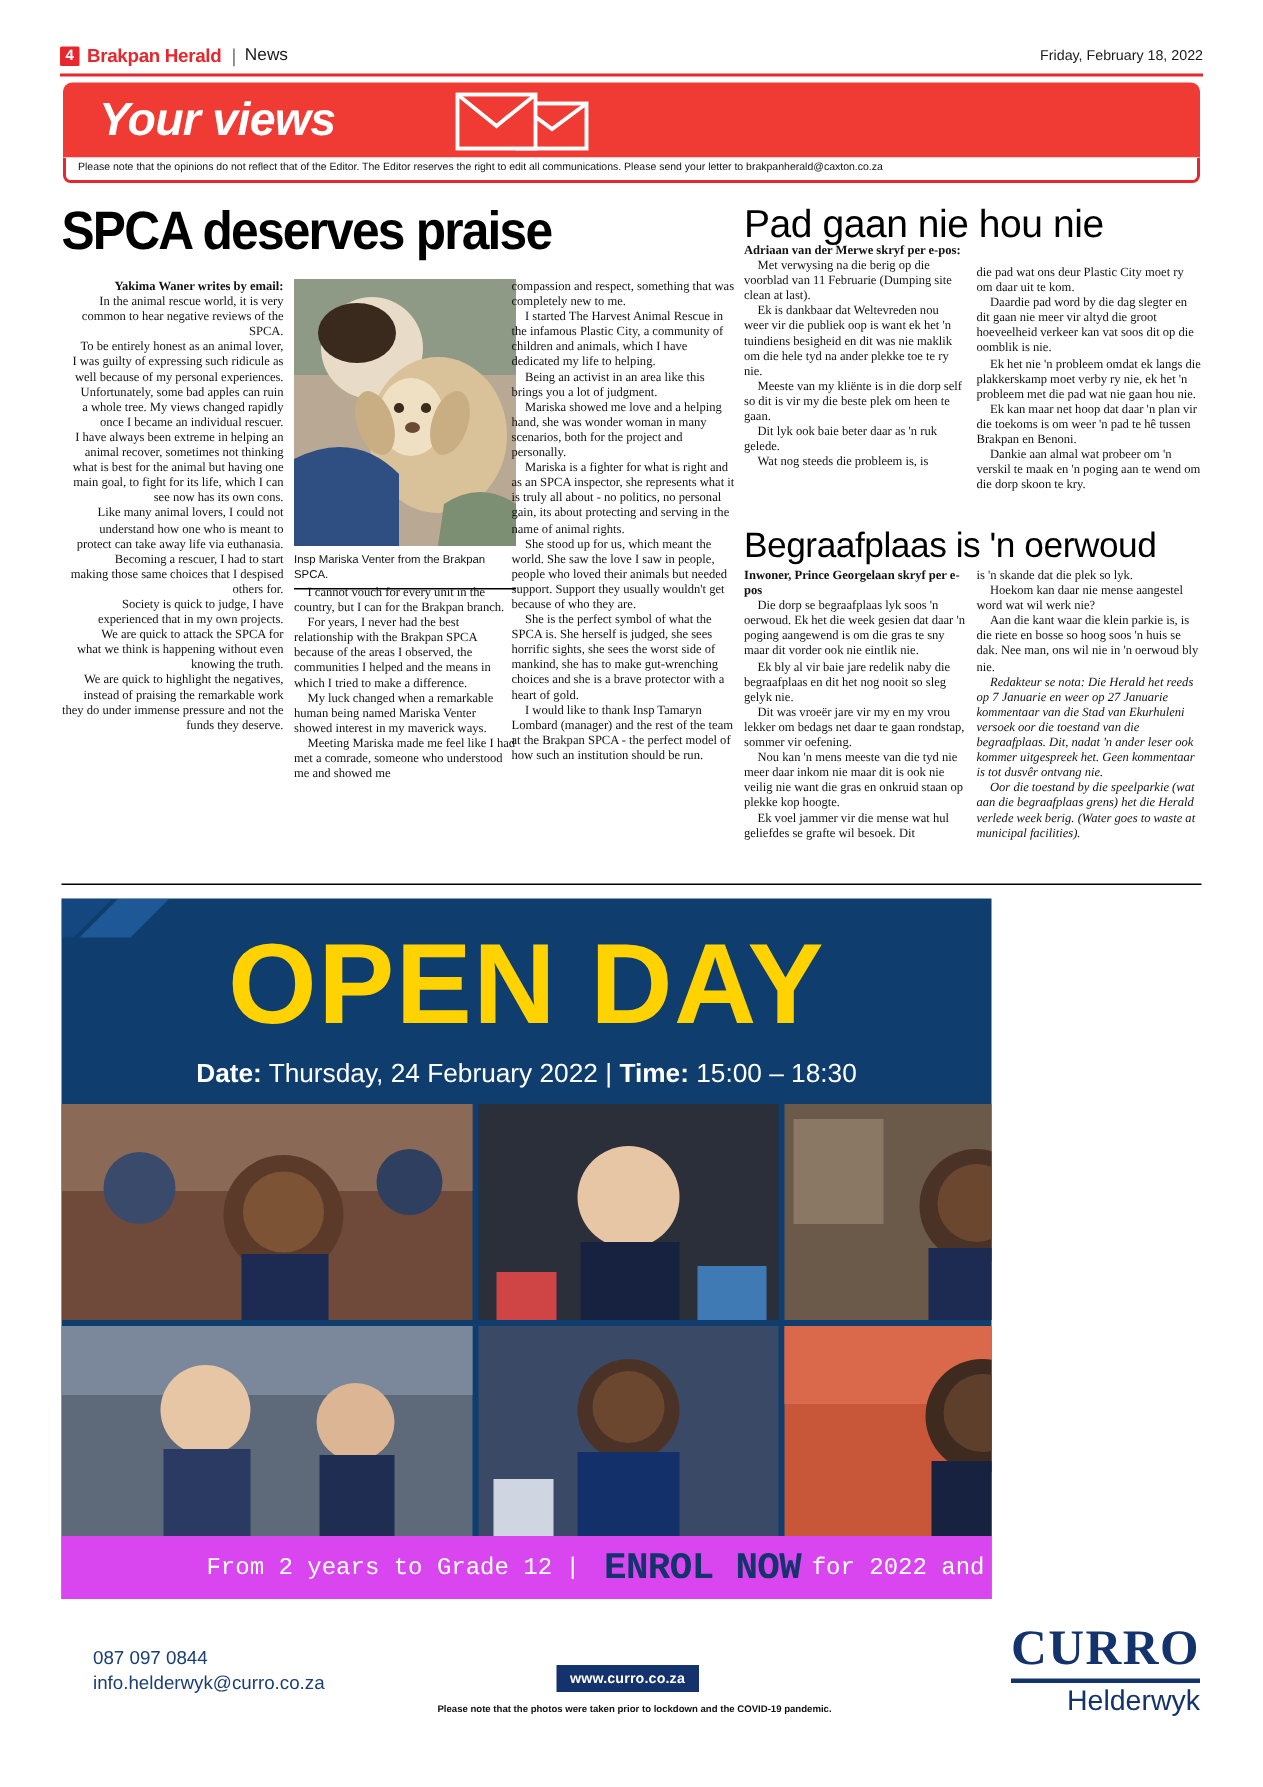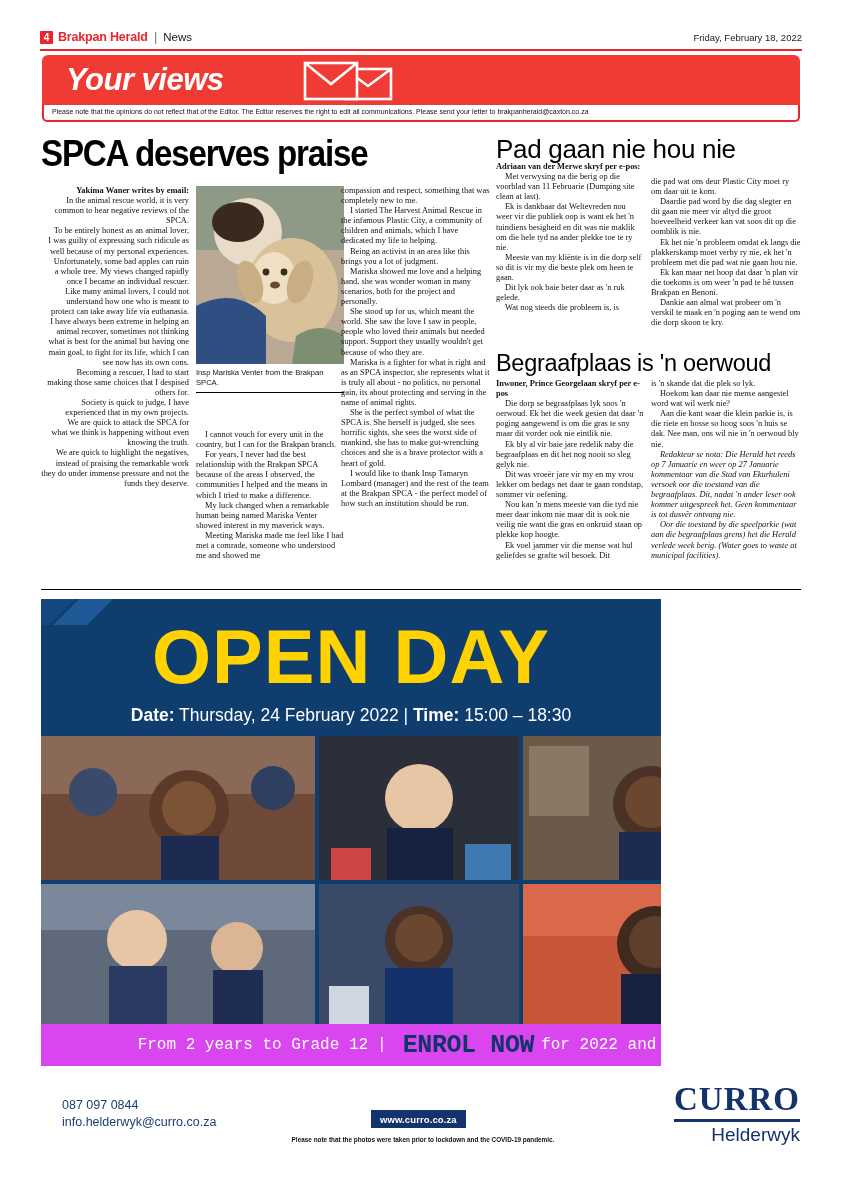--- a/index.html
+++ b/index.html
@@ -100,21 +100,21 @@
     font-size: 8.4px; line-height: 10.1px;
     color: #111; text-align: left;
   }
   .col p { margin: 0; text-indent: 9px; }
   .col p.noindent { text-indent: 0; }
   .col p.lead { text-indent: 0; }
   .col b { font-weight: bold; }
   .col .ital { font-style: italic; }
 
   #col1 { left: 41px; top: 186px; width: 148px; text-align: right; }
-  #col2 { left: 196px; top: 430px; width: 148px; }
+  #col2 { left: 196px; top: 390px; width: 148px; }
   #col3 { left: 341px; top: 186px; width: 150px; }
   #col4 { left: 496px; top: 162px; width: 148px; }
   #col4b { left: 496px; top: 379px; width: 148px; }
   #col5 { left: 651px; top: 177px; width: 150px; }
   #col5b { left: 651px; top: 379px; width: 150px; }
 
   
   .photo-wrap {
     position: absolute; left: 196px; top: 186px; width: 148px; height: 178px;
     overflow: hidden; background: #c9b9a6;
@@ -227,22 +227,22 @@
 
   <div class="hl-spca">SPCA deserves praise</div>
   <div class="hl-pad">Pad gaan nie hou nie</div>
   <div class="hl-begraaf">Begraafplaas is 'n oerwoud</div>
 
   <div class="col" id="col1">
     <p class="lead"><b>Yakima Waner writes by email:</b></p>
     <p>In the animal rescue world, it is very common to hear negative reviews of the SPCA.</p>
     <p>To be entirely honest as an animal lover, I was guilty of expressing such ridicule as well because of my personal experiences.</p>
     <p>Unfortunately, some bad apples can ruin a whole tree. My views changed rapidly once I became an individual rescuer.</p>
+    <p>I have always been extreme in helping an animal recover, sometimes not thinking what is best for the animal but having one main goal, to fight for its life, which I can see now has its own cons.</p>
     <p>Like many animal lovers, I could not understand how one who is meant to protect can take away life via euthanasia.</p>
-    <p>I have always been extreme in helping an animal recover, sometimes not thinking what is best for the animal but having one main goal, to fight for its life, which I can see now has its own cons.</p>
     <p>Becoming a rescuer, I had to start making those same choices that I despised others for.</p>
     <p>Society is quick to judge, I have experienced that in my own projects.</p>
     <p>We are quick to attack the SPCA for what we think is happening without even knowing the truth.</p>
     <p>We are quick to highlight the negatives, instead of praising the remarkable work they do under immense pressure and not the funds they deserve.</p>
   </div>
 
   <div class="photo-wrap">
     <svg width="148" height="178" viewBox="0 0 148 178">
       <rect width="148" height="178" fill="#b9a893"></rect>
       <rect x="0" y="0" width="148" height="64" fill="#8f9a86"></rect>
@@ -267,22 +267,22 @@
     <p>For years, I never had the best relationship with the Brakpan SPCA because of the areas I observed, the communities I helped and the means in which I tried to make a difference.</p>
     <p>My luck changed when a remarkable human being named Mariska Venter showed interest in my maverick ways.</p>
     <p>Meeting Mariska made me feel like I had met a comrade, someone who understood me and showed me</p>
   </div>
 
   <div class="col" id="col3">
     <p class="noindent">compassion and respect, something that was completely new to me.</p>
     <p>I started The Harvest Animal Rescue in the infamous Plastic City, a community of children and animals, which I have dedicated my life to helping.</p>
     <p>Being an activist in an area like this brings you a lot of judgment.</p>
     <p>Mariska showed me love and a helping hand, she was wonder woman in many scenarios, both for the project and personally.</p>
+    <p>Mariska is a fighter for what is right and as an SPCA inspector, she represents what it is truly all about - no politics, no personal gain, its about protecting and serving in the name of animal rights.</p>
     <p>She stood up for us, which meant the world. She saw the love I saw in people, people who loved their animals but needed support. Support they usually wouldn't get because of who they are.</p>
-    <p>Mariska is a fighter for what is right and as an SPCA inspector, she represents what it is truly all about - no politics, no personal gain, its about protecting and serving in the name of animal rights.</p>
     <p>She is the perfect symbol of what the SPCA is. She herself is judged, she sees horrific sights, she sees the worst side of mankind, she has to make gut-wrenching choices and she is a brave protector with a heart of gold.</p>
     <p>I would like to thank Insp Tamaryn Lombard (manager) and the rest of the team at the Brakpan SPCA - the perfect model of how such an institution should be run.</p>
   </div>
 
   <div class="col" id="col4">
     <p class="lead"><b>Adriaan van der Merwe skryf per e-pos:</b></p>
     <p>Met verwysing na die berig op die voorblad van 11 Februarie (Dumping site clean at last).</p>
     <p>Ek is dankbaar dat Weltevreden nou weer vir die publiek oop is want ek het 'n tuindiens besigheid en dit was nie maklik om die hele tyd na ander plekke toe te ry nie.</p>
     <p>Meeste van my kliënte is in die dorp self so dit is vir my die beste plek om heen te gaan.</p>
     <p>Dit lyk ook baie beter daar as 'n ruk gelede.</p>

